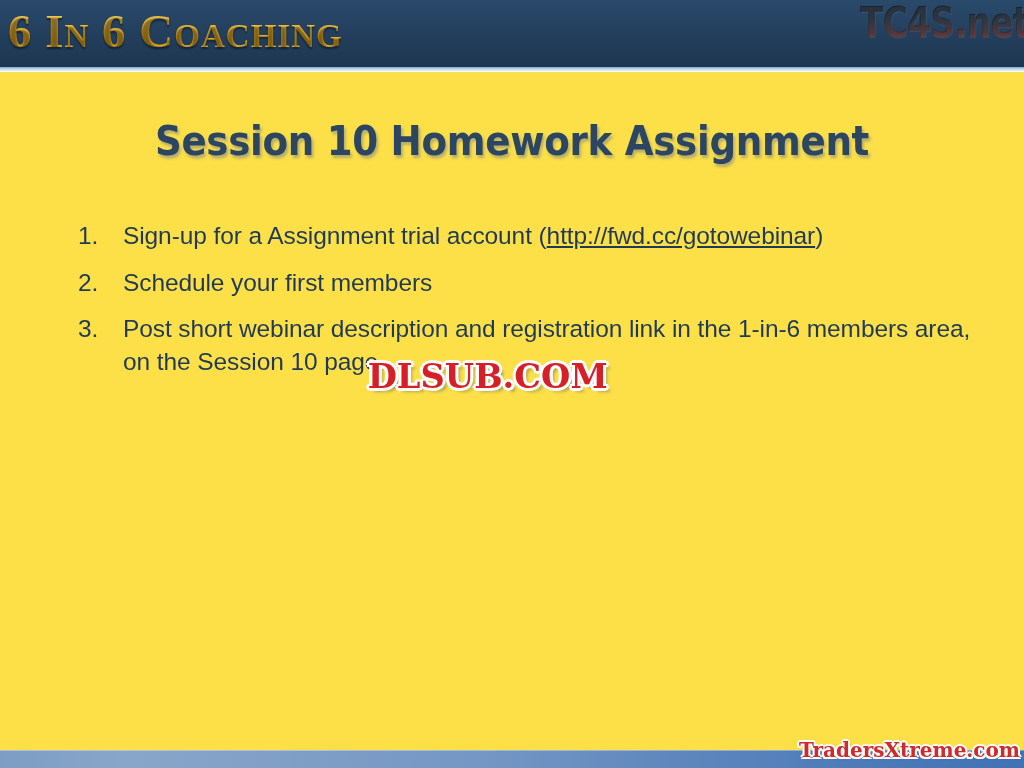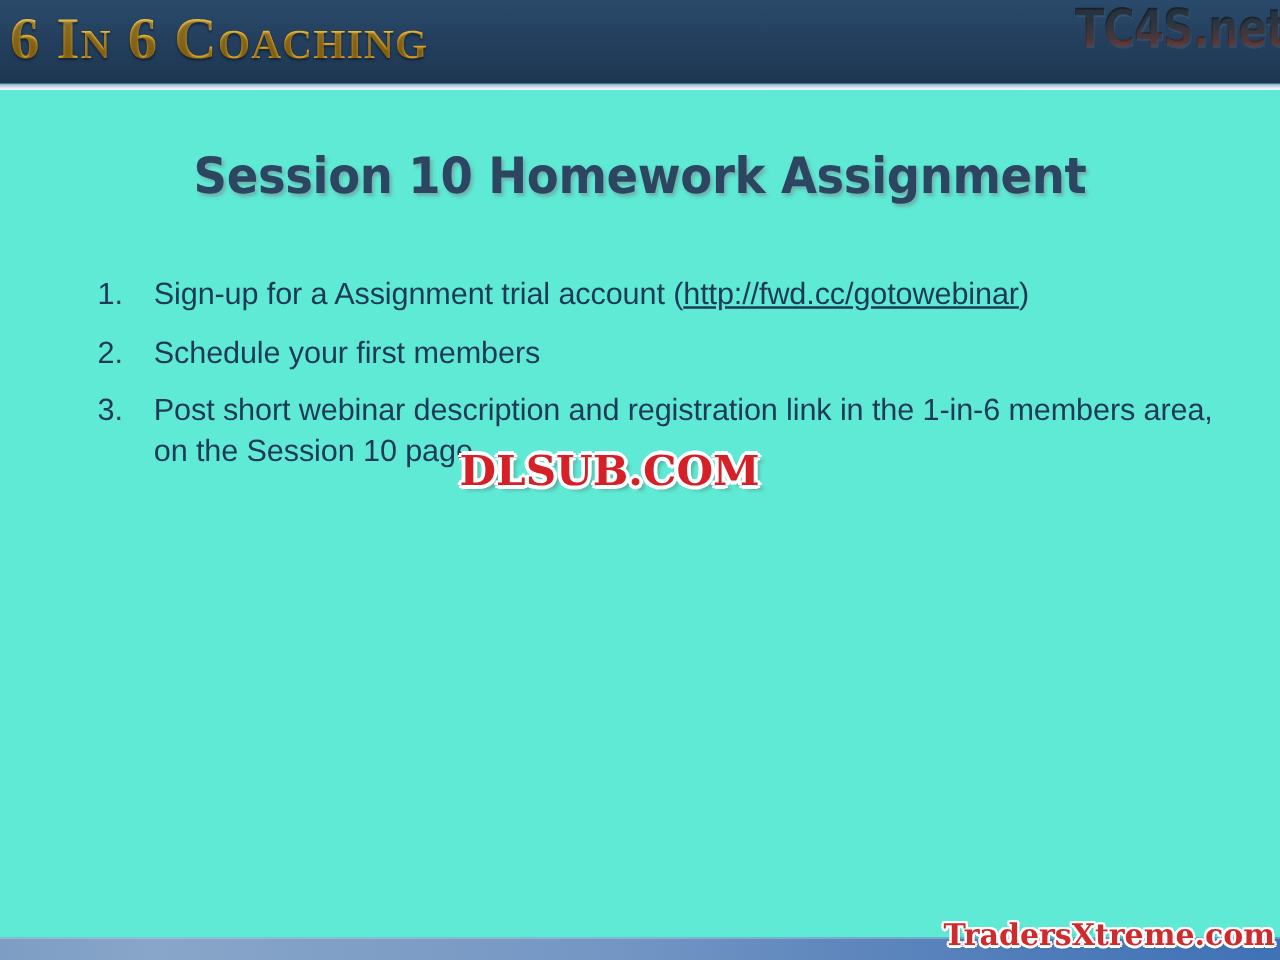--- a/index.html
+++ b/index.html
@@ -11,21 +11,21 @@
     width: 1024px;
     height: 768px;
     overflow: hidden;
     font-family: "Liberation Sans", sans-serif;
     position: relative;
   }
 
   .slide {
     position: absolute;
     inset: 0;
-    background: #5eead4;
+    background: #fde047;
     border-radius: 12px;
   }
 
   
   .header-band {
     position: absolute;
     left: 0;
     top: 0;
     width: 1024px;
     height: 67px;
@@ -162,21 +162,21 @@
     background: linear-gradient(90deg,
       #7d9dc4 0%, #88a6c9 12%, #7f9ec6 30%,
       #7396c4 48%, #5f87bd 66%, #4e7cba 82%, #3f72b6 100%);
     box-shadow: inset 0 1px 0 rgba(255,255,255,0.35);
   }
   .footer-brand {
     position: absolute;
     right: 4px;
     bottom: 6px;
     font-family: "DejaVu Serif", "Liberation Serif", serif;
-    font-size: 24px;
+    font-size: 20px;
     font-weight: 700;
     color: #cf2a2c;
     letter-spacing: 0px;
     white-space: nowrap;
     text-shadow:
       -1.5px -1.5px 0 #ffffff,  1.5px -1.5px 0 #ffffff,
       -1.5px  1.5px 0 #ffffff,  1.5px  1.5px 0 #ffffff,
       -2px 0 0 #ffffff, 2px 0 0 #ffffff,
       0 -2px 0 #ffffff, 0 2px 0 #ffffff,
       2px 2px 2px rgba(80,80,80,0.4);

